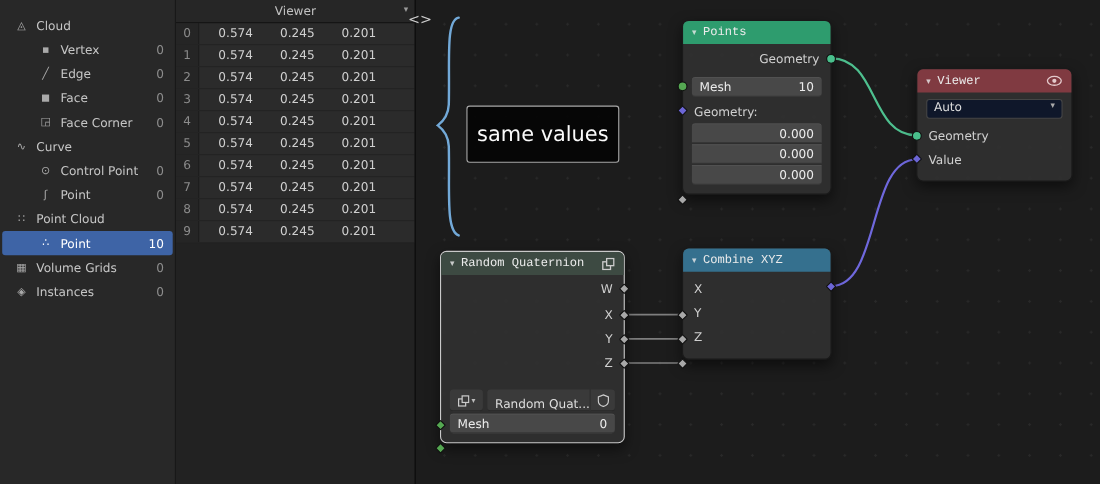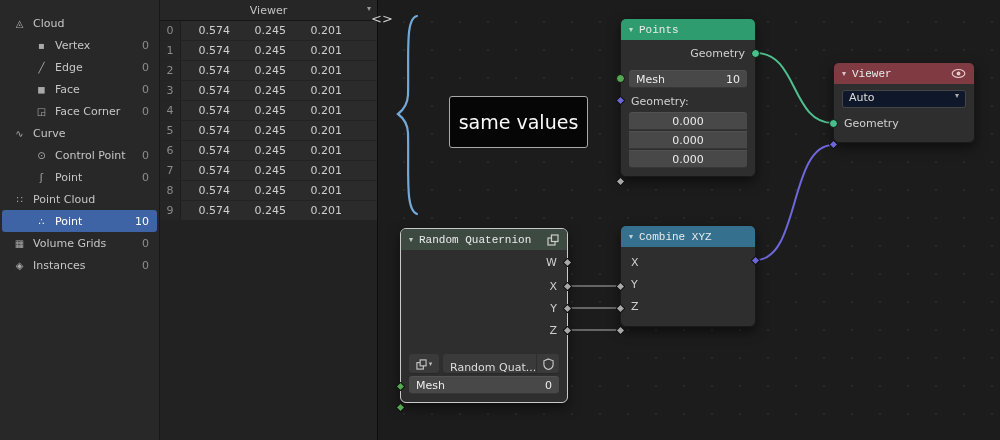--- a/index.html
+++ b/index.html
@@ -27,21 +27,21 @@
   
   .editor { position:absolute; left:377px; top:0; width:623px; height:440px; background-color:#1c1c1c; border-left:1px solid #0c0c0c;
             background-image:radial-gradient(circle,#292929 1px,transparent 1.3px); background-size:28px 28px; background-position:12px 8px; }
   .panel-toggle { position:absolute; left:371px; top:11px; color:#cfcfcf; font-size:13px; z-index:4; cursor:pointer; }
 
   svg.wires { position:absolute; left:0; top:0; z-index:1; pointer-events:none; }
   .wire { fill:none; stroke-width:2; }
   .wire.thin { stroke:#7e7e7e; stroke-width:1.5; }
   .brace-svg { position:absolute; left:390px; top:10px; z-index:1; pointer-events:none; }
 
-  .annotation-box { position:absolute; left:449px; top:96px; width:139px; height:52px; z-index:2;
+  .annotation-box { position:absolute; left:424px; top:96px; width:139px; height:52px; z-index:2;
                     background:rgba(5,5,5,.95); border:1px solid #a8a8a8; border-radius:3px;
                     display:flex; align-items:center; justify-content:center; color:#fafafa; font-size:19px; }
 
   .node { position:absolute; z-index:2; background:rgba(48,48,48,.97); border:1px solid #191919; border-radius:6px;
           box-shadow:0 5px 12px rgba(0,0,0,.5); font-size:11px; color:#d0d0d0; }
   .node.active { border-color:#c9c9c9; }
   .hdr { height:21px; display:flex; align-items:center; gap:6px; padding:0 8px; border-radius:5px 5px 0 0; color:#ebebeb; }
   .hdr .chev { font-size:8px; opacity:.8; }
   .hdr .ttl { flex:1; white-space:nowrap; overflow:hidden;font-family:Liberation Mono, monospace; }
   .hdr .hicon { flex:0 0 auto; display:flex; align-items:center; }
@@ -53,21 +53,21 @@
 
   .field { height:18px; margin:0 8px; background:#484848; border-radius:3px; display:flex; align-items:center; justify-content:space-between;
            padding:0 7px; color:#ececec; box-shadow:inset 0 1px 0 rgba(255,255,255,.05), inset 0 -1px 0 rgba(0,0,0,.25); cursor:pointer; }
 
   
   .points { left:620px; top:18px; width:136px; padding-bottom:8px; }
   .points .row.out { margin-top:4px; height:20px; line-height:20px; }
   .points .field.count { margin-top:6px; }
   .points .row.lbl { margin-top:4px; height:20px; line-height:20px; }
   .vstack { margin:0 8px; display:flex; flex-direction:column; gap:1px; }
-  .vstack .field { margin:0; border-radius:0; justify-content:center; }
+  .vstack .field { margin:0; border-radius:0; justify-content:flex-end; }
   .vstack .field:first-child { border-radius:3px 3px 0 0; }
   .vstack .field:last-child { border-radius:0 0 3px 3px; }
   .points .field.radius { margin-top:6px; }
   .points .out-geo { right:-5px; top:30px; }
   .points .in-count { left:-5px; top:55px; }
   .points .in-pos { left:-4px; top:78px; }
   .points .in-radius { left:-4px; top:159px; }
 
   
   .viewer { left:833px; top:62px; width:142px; padding-bottom:8px; }
@@ -337,20 +337,21 @@
             <ellipse cx="7.5" cy="5.5" rx="6.3" ry="4" fill="none" stroke="#e3c9cb" stroke-width="1.2"></ellipse>
             <circle cx="7.5" cy="5.5" r="1.9" fill="#e3c9cb"></circle>
           </svg>
       </span>
     </div>
     <div class="dropdown">
       <span>Auto</span>
       <span class="darr">▾</span>
     </div>
     <div class="row in geo"><span>Geometry</span></div>
+    <div class="row in val"><span>Value</span></div>
     <span class="sock in-geo" style="background:var(--geometry-socket)"></span>
     <span class="sock dia in-val" style="background:var(--vector-socket)"></span>
   </div>
 
   <div class="node combine">
     <div class="hdr" style="background:var(--combine-header)">
       <span class="chev">▾</span>
       <span class="ttl">Combine XYZ</span>
     </div>
     <div class="row in first"><span>X</span></div>

